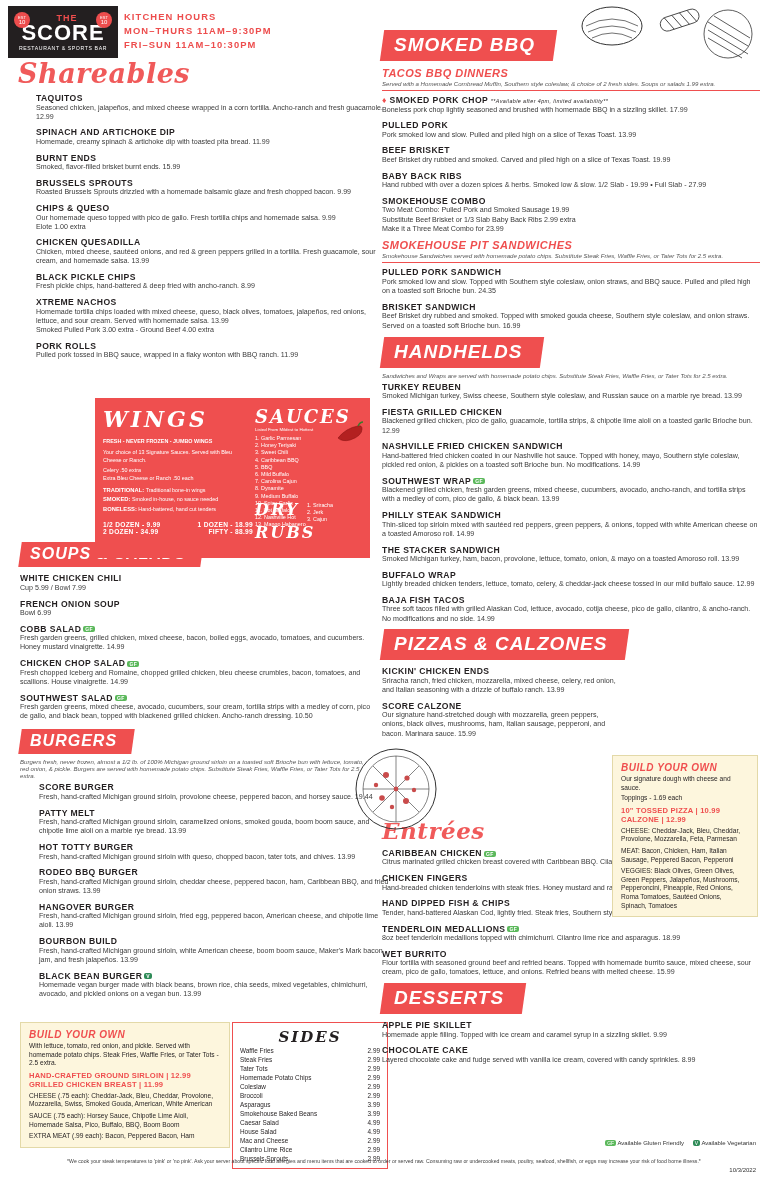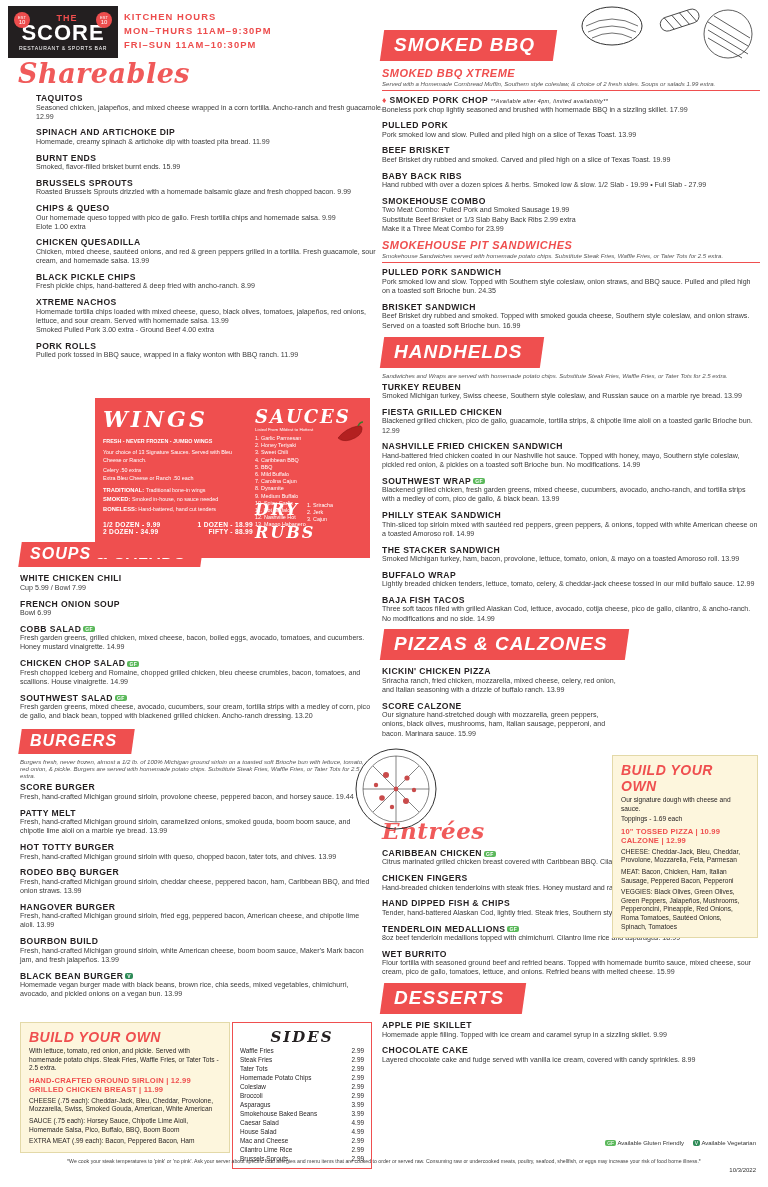--- a/index.html
+++ b/index.html
@@ -55,26 +55,26 @@
   .wings-title { font-family:"DejaVu Serif", serif; font-style:italic; font-weight:bold; font-size:22px; letter-spacing:3px; color:#fff; }
   .wings-col-l { position:absolute; left:8px; top:8px; width:145px; }
   .wings-col-r { position:absolute; left:160px; top:8px; width:110px; }
   .wtxt { font-size:5.4px; line-height:7.4px; }
   .wtxt b { font-size:5.8px; }
   .price-line { font-size:6.6px; font-weight:bold; letter-spacing:.3px; }
   .sauce-list { font-size:5.4px; line-height:7.2px; }
 
   
   .byo { background:#fdf6dd; border:1px solid #e3d9a8; padding:6px 8px; }
-  .byo-title { color:#ef4f4f; font-weight:bold; font-size:14px; font-style:italic; letter-spacing:.5px; }
+  .byo-title { color:#ef4f4f; font-weight:bold; font-size:10px; font-style:italic; letter-spacing:.5px; }
   .byo-txt { font-size:6.6px; line-height:8.6px; margin-top:2px; }
   .byo-red { color:#ef4f4f; font-weight:bold; font-size:7.6px; letter-spacing:.2px; }
 
   
-  .sides-box { position:absolute; left:232px; top:1022px; width:140px; border:1px solid #ef4f4f; padding:5px 7px; }
+  .sides-box { position:absolute; left:232px; top:1022px; width:156px; border:1px solid #ef4f4f; padding:5px 7px; }
   .sides-title { font-family:"DejaVu Serif", serif; font-style:italic; font-weight:bold; font-size:15px; text-align:center; letter-spacing:2px; color:#231f20; }
   .side-row { display:flex; justify-content:space-between; font-size:6.4px; line-height:9px; }
 
   .footer { position:absolute; left:0; top:1158px; width:768px; text-align:center; font-size:5.2px; color:#444; }
   .footer-legend { position:absolute; right:12px; top:1140px; font-size:6px; color:#333; }
   .date { position:absolute; right:12px; top:1167px; font-size:6px; color:#333; }
 
   .pizza-art { position:absolute; left:352px; top:745px; width:88px; height:88px; }
   .bbq-art { position:absolute; right:10px; top:4px; width:190px; height:70px; }
 </style>
@@ -176,29 +176,29 @@
         <div class="item">
             <div class="iname"><span>COBB SALAD</span><span class="gf">GF</span></div>
             <div class="idesc">Fresh garden greens, grilled chicken, mixed cheese, bacon, boiled eggs, avocado, tomatoes, and cucumbers. Honey mustard vinaigrette. 14.99</div>
           </div>
         <div class="item">
             <div class="iname"><span>CHICKEN CHOP SALAD</span><span class="gf">GF</span></div>
             <div class="idesc">Fresh chopped Iceberg and Romaine, chopped grilled chicken, bleu cheese crumbles, bacon, tomatoes, and scallions. House vinaigrette. 14.99</div>
           </div>
         <div class="item">
             <div class="iname"><span>SOUTHWEST SALAD</span><span class="gf">GF</span></div>
-            <div class="idesc">Fresh garden greens, mixed cheese, avocado, cucumbers, sour cream, tortilla strips with a medley of corn, pico de gallo, and black bean, topped with blackened grilled chicken. Ancho-ranch dressing. 13.20</div>
+            <div class="idesc">Fresh garden greens, mixed cheese, avocado, cucumbers, sour cream, tortilla strips with a medley of corn, pico de gallo, and black bean, topped with blackened grilled chicken. Ancho-ranch dressing. 10.50</div>
           </div>
       </div>
     </div>
 
     <div style="margin:8px 0 0 10px;">
       <div class="banner"><span>BURGERS</span></div>
       <div class="sub-note" style="width:352px;margin-top:4px;">Burgers fresh, never frozen, almost a 1/2 lb. of 100% Michigan ground sirloin on a toasted soft Brioche bun with lettuce, tomato, red onion, &amp; pickle. Burgers are served with homemade potato chips. Substitute Steak Fries, Waffle Fries, or Tater Tots for 2.5 extra.</div>
-      <div style="width:352px;">
+      <div style="width:352px;margin-left:19px;">
         <div class="item">
             <div class="iname">SCORE BURGER</div>
             <div class="idesc">Fresh, hand-crafted Michigan ground sirloin, provolone cheese, peppered bacon, and horsey sauce. 19.44</div>
           </div>
         <div class="item">
             <div class="iname">PATTY MELT</div>
             <div class="idesc">Fresh, hand-crafted Michigan ground sirloin, caramelized onions, smoked gouda, boom boom sauce, and chipotle lime aioli on a marble rye bread. 13.99</div>
           </div>
         <div class="item">
             <div class="iname">HOT TOTTY BURGER</div>
@@ -339,21 +339,21 @@
     <div class="side-row">
         <span>Brussels Sprouts</span>
         <span>2.99</span>
       </div>
   </div>
 
   <div class="col right">
 
     <div style="margin-top:30px;">
       <div class="banner big"><span>SMOKED BBQ</span></div>
-      <div class="sub-head" style="margin-top:6px;">SMOKED BBQ XTREME</div>
+      <div class="sub-head" style="margin-top:6px;">TACOS BBQ DINNERS</div>
       <div class="sub-note">Served with a Homemade Cornbread Muffin, Southern style coleslaw, &amp; choice of 2 fresh sides. Soups or salads 1.99 extra.</div>
       <div class="rule"></div>
       <div class="item">
         <div class="iname"><span style="color:#ef4f4f;">♦</span> <span>SMOKED PORK CHOP</span>
           <span style="font-weight:normal;font-size:5.4px;font-style:italic;">**Available after 4pm, limited availability**</span></div>
         <div class="idesc">Boneless pork chop lightly seasoned and brushed with homemade BBQ in a sizzling skillet. 17.99</div>
       </div>
       <div class="item">
           <div class="iname">PULLED PORK</div>
           <div class="idesc">Pork smoked low and slow. Pulled and piled high on a slice of Texas Toast. 13.99</div>
@@ -420,21 +420,21 @@
       <div class="item">
           <div class="iname">BAJA FISH TACOS</div>
           <div class="idesc">Three soft tacos filled with grilled Alaskan Cod, lettuce, avocado, cotija cheese, pico de gallo, cilantro, &amp; ancho-ranch. No modifications and no side. 14.99</div>
         </div>
     </div>
 
     <div style="margin-top:4px;">
       <div class="banner big"><span>PIZZAS &amp; CALZONES</span></div>
       <div style="width:240px;margin-top:6px;">
         <div class="item">
-            <div class="iname">KICKIN' CHICKEN PIZZA</div>
+            <div class="iname">KICKIN' CHICKEN ENDS</div>
             <div class="idesc">Sriracha ranch, fried chicken, mozzarella, mixed cheese, celery, red onion, and Italian seasoning with a drizzle of buffalo ranch. 13.99</div>
           </div>
         <div class="item">
             <div class="iname">SCORE CALZONE</div>
             <div class="idesc">Our signature hand-stretched dough with mozzarella, green peppers, onions, black olives, mushrooms, ham, Italian sausage, pepperoni, and bacon. Marinara sauce. 15.99</div>
           </div>
       </div>
     </div>
 
     <div style="margin-top:78px;">

